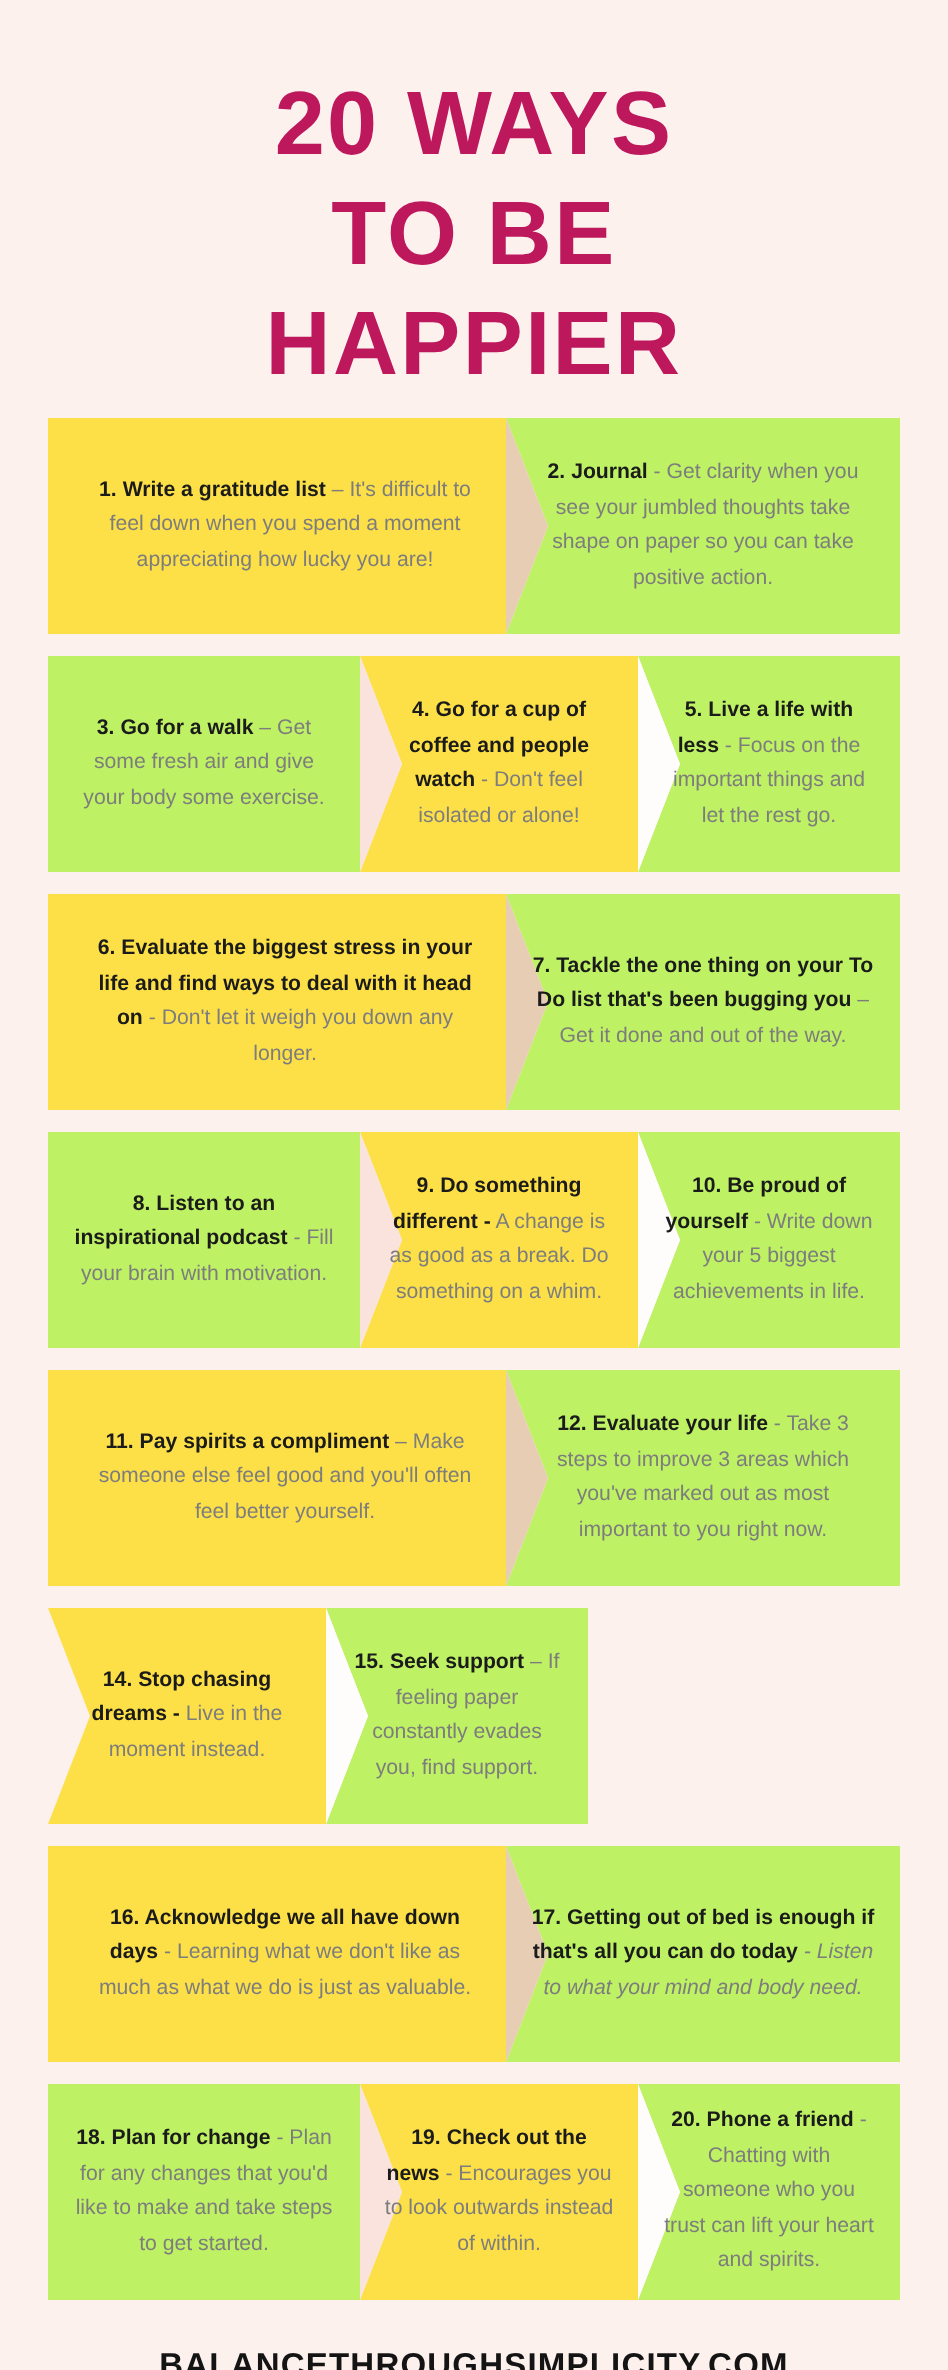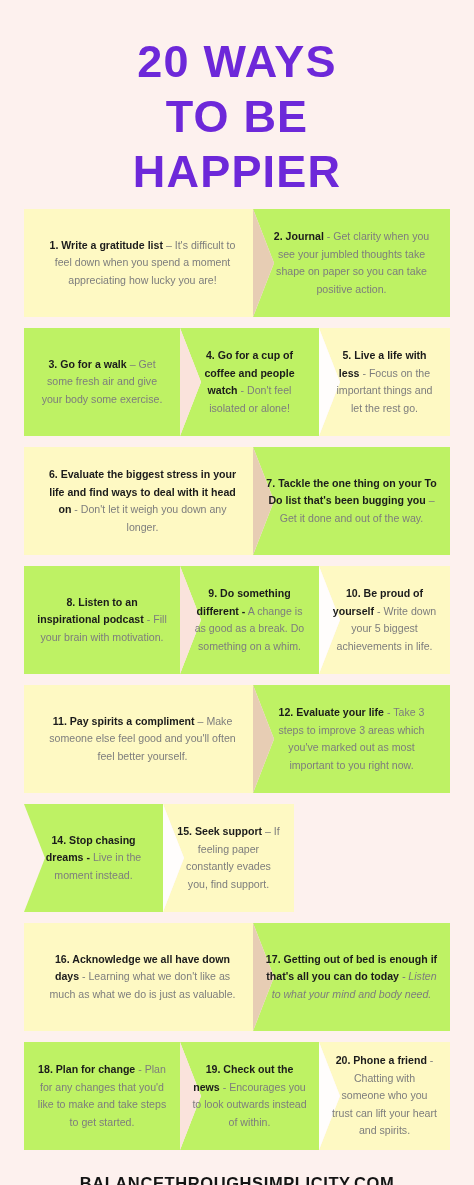--- a/index.html
+++ b/index.html
@@ -25,21 +25,21 @@
   .title-block {
     padding: 34px 0 10px 0;
     text-align: center;
   }
   .title-line {
     font-family: "Liberation Sans", sans-serif;
     font-weight: 700;
     font-size: 45px;
     line-height: 55px;
     letter-spacing: 1.2px;
-    color: #6d28d9;
+    color: #be185d;
     text-transform: uppercase;
   }
 
   
   .rows {
     padding: 0 24px;
   }
   .row {
     display: flex;
     align-items: stretch;
@@ -60,24 +60,24 @@
   }
   .cell .txt {
     display: block;
   }
   .cell b {
     color: #1b1b1b;
     font-weight: 700;
   }
 
   
-  .c-beige { background: #fef9c3; padding-left: 20px; }
+  .c-beige { background: #fde047; padding-left: 20px; }
   .c-pink  { background: #bef264; }
-  .c-white { background: #bef264; }
-  .c-teal  { background: #fef9c3; }
+  .c-white { background: #fde047; }
+  .c-teal  { background: #bef264; }
 
   
   .cell.arrow::after {
     content: "";
     position: absolute;
     top: 0;
     right: -21px;
     width: 0;
     height: 0;
     border-top: 54px solid transparent;

